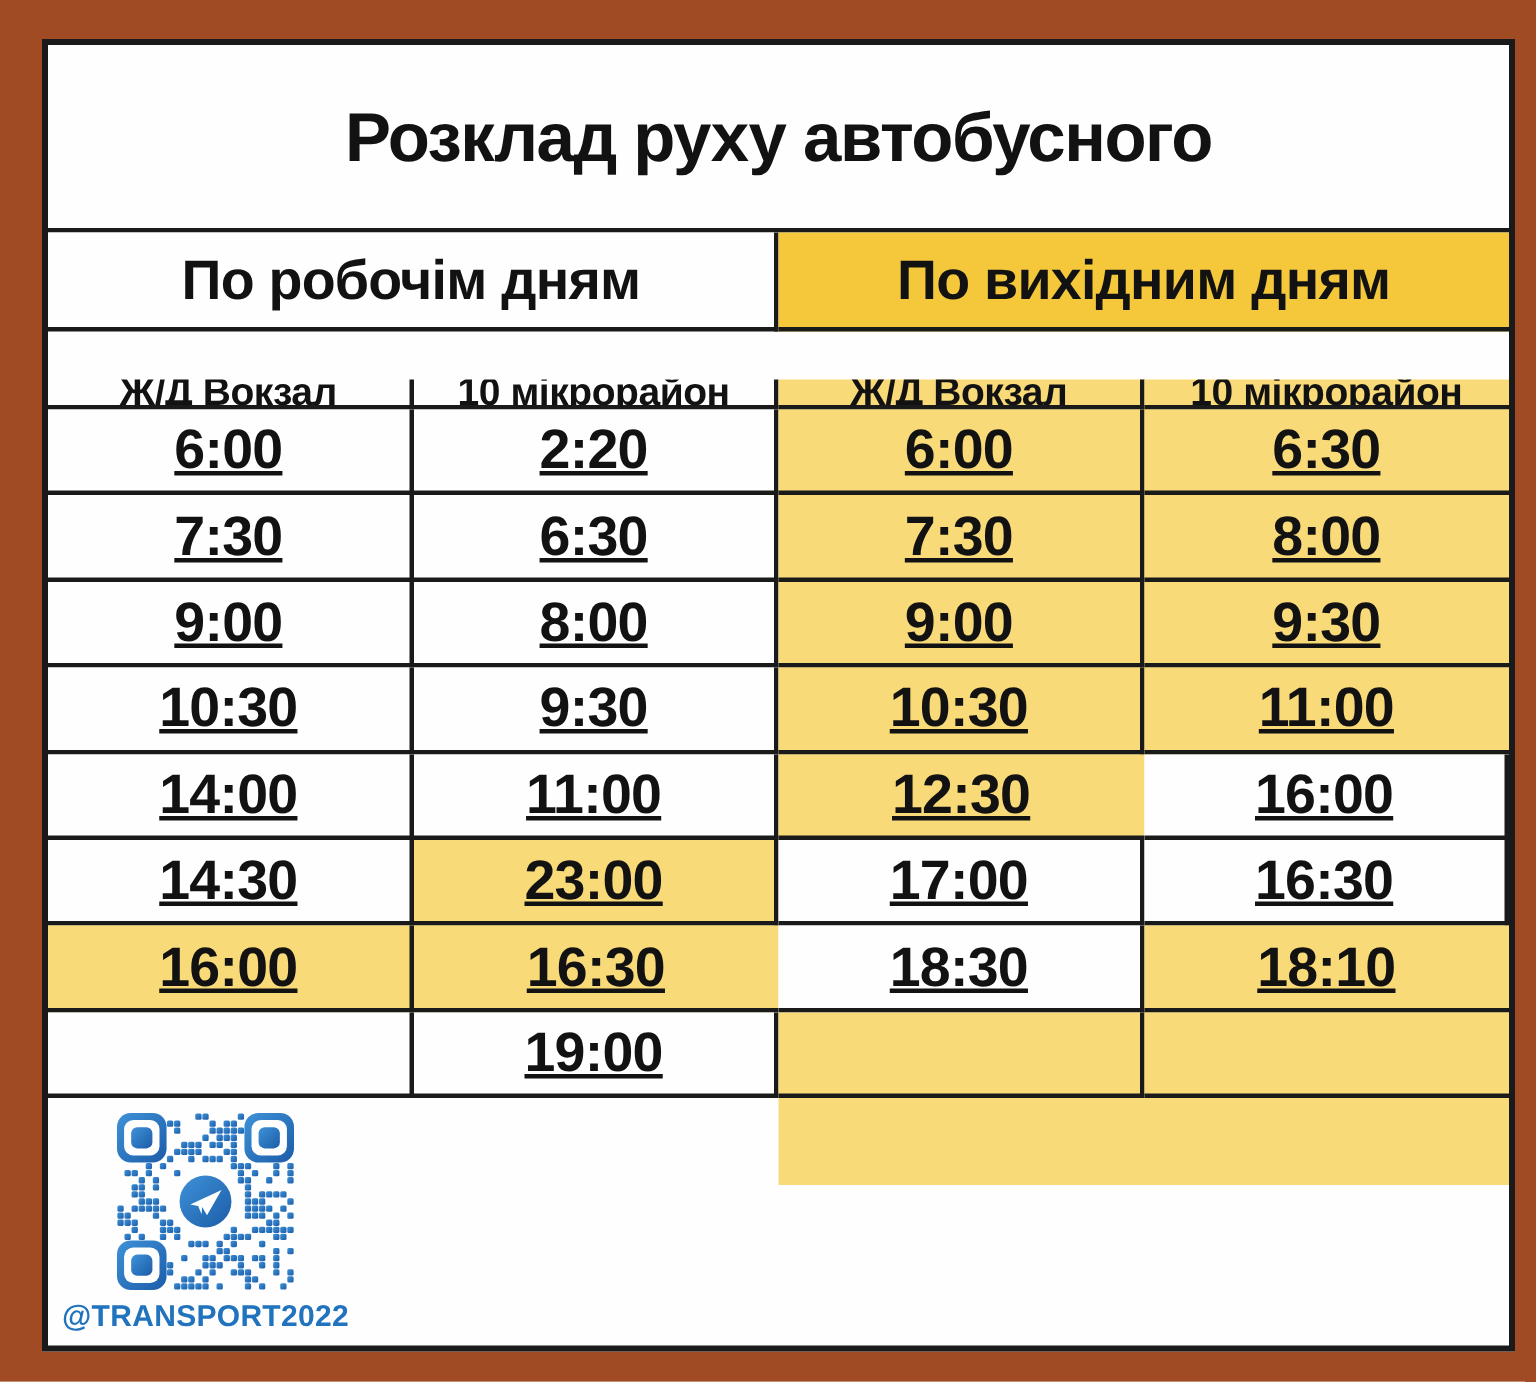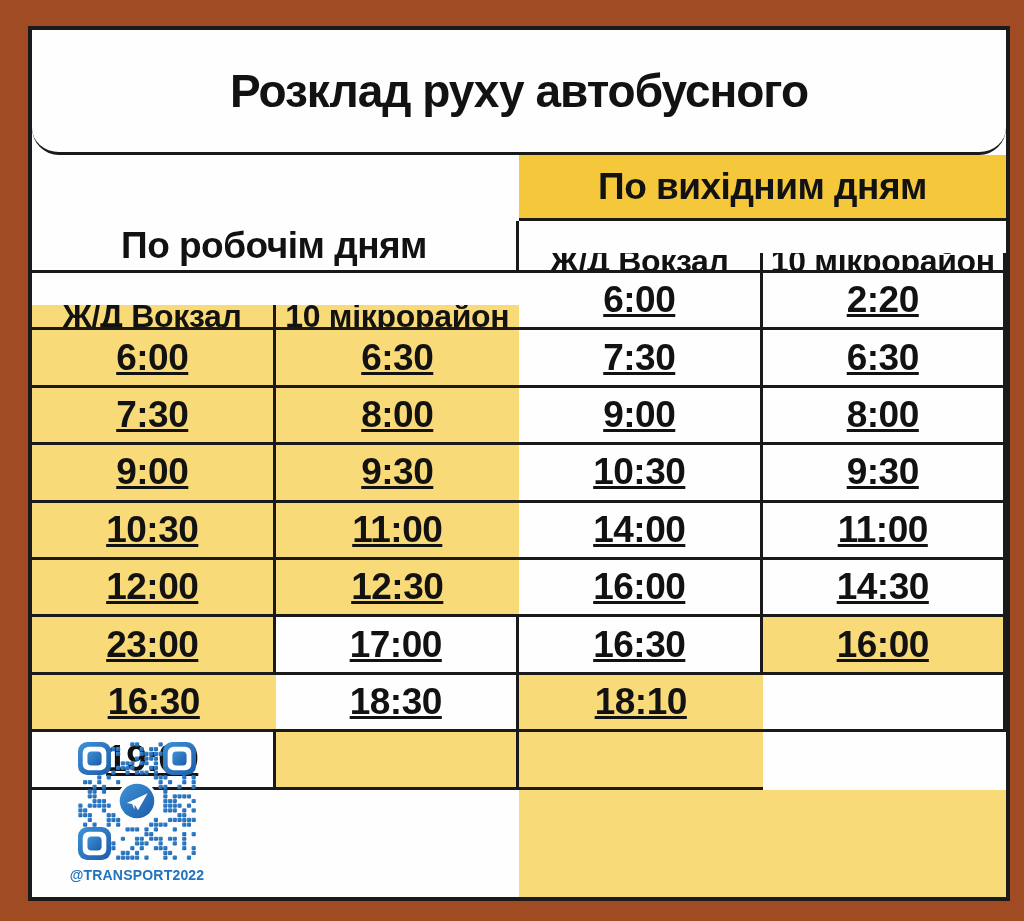--- a/index.html
+++ b/index.html
@@ -39,48 +39,48 @@
     white-space:nowrap;
   }
   .noR{border-right:none;}
   .noB{border-bottom:none;}
   .span4{grid-column:1/5;}
   .span2a{grid-column:1/3;}
   .span2b{grid-column:3/5;}
   .white{background:var(--paper-white);}
   .gold{background:var(--gold-header);}
   .lyellow{background:var(--light-yellow);}
-  .title-cell{flex-direction:column;justify-content:center;gap:4px;border-radius:27px;}
+  .title-cell{flex-direction:column;justify-content:center;gap:4px;}
   .title-line{font-size:46px;line-height:58px;font-weight:700;letter-spacing:-1px;}
   .section-label{font-size:37px;}
-  .col-label{font-size:32px;letter-spacing:-0.3px;margin-top:32px;}
+  .col-label{font-size:26px;letter-spacing:-0.3px;margin-top:32px;}
   .time-cell{font-size:37px;text-decoration:underline;}
   .qr-block{
     position:absolute;left:78px;top:742px;width:118px;
     display:flex;flex-direction:column;align-items:center;
     z-index:5;
   }
   .qr-caption{
     margin-top:7px;
-    font-size:14px;font-weight:700;color:var(--caption-blue);
+    font-size:20px;font-weight:700;color:var(--caption-blue);
     letter-spacing:0.2px;white-space:nowrap;
   }
 </style>
 </head>
 <body>
 
 <div class="frame">
   <div class="sheet">
 
     <div class="c span4 white title-cell noR">
       <div class="title-line">Розклад руху автобусного</div>
     </div>
 
+    <div class="c span2a white section-label">По робочім дням</div>
     <div class="c span2b gold section-label noR">По вихідним дням</div>
-    <div class="c span2a white section-label">По робочім дням</div>
 
     <div class="c white col-label">Ж/Д Вокзал</div>
     <div class="c white col-label">10 мікрорайон</div>
     <div class="c lyellow col-label">Ж/Д Вокзал</div>
     <div class="c lyellow col-label noR">10 мікрорайон</div>
 
     <div class="c white time-cell">6:00</div>
     <div class="c white time-cell">2:20</div>
     <div class="c lyellow time-cell">6:00</div>
     <div class="c lyellow time-cell noR">6:30</div>
@@ -95,21 +95,20 @@
     <div class="c lyellow time-cell">9:00</div>
     <div class="c lyellow time-cell noR">9:30</div>
 
     <div class="c white time-cell">10:30</div>
     <div class="c white time-cell">9:30</div>
     <div class="c lyellow time-cell">10:30</div>
     <div class="c lyellow time-cell noR">11:00</div>
 
     <div class="c white time-cell">14:00</div>
     <div class="c white time-cell">11:00</div>
-    <div class="c lyellow time-cell">12:00</div>
     <div class="c lyellow time-cell noR">12:30</div>
 
     <div class="c white time-cell">16:00</div>
     <div class="c white time-cell">14:30</div>
     <div class="c lyellow time-cell">23:00</div>
 
     <div class="c white time-cell">17:00</div>
     <div class="c white time-cell">16:30</div>
     <div class="c lyellow time-cell">16:00</div>
     <div class="c lyellow time-cell noR">16:30</div>

